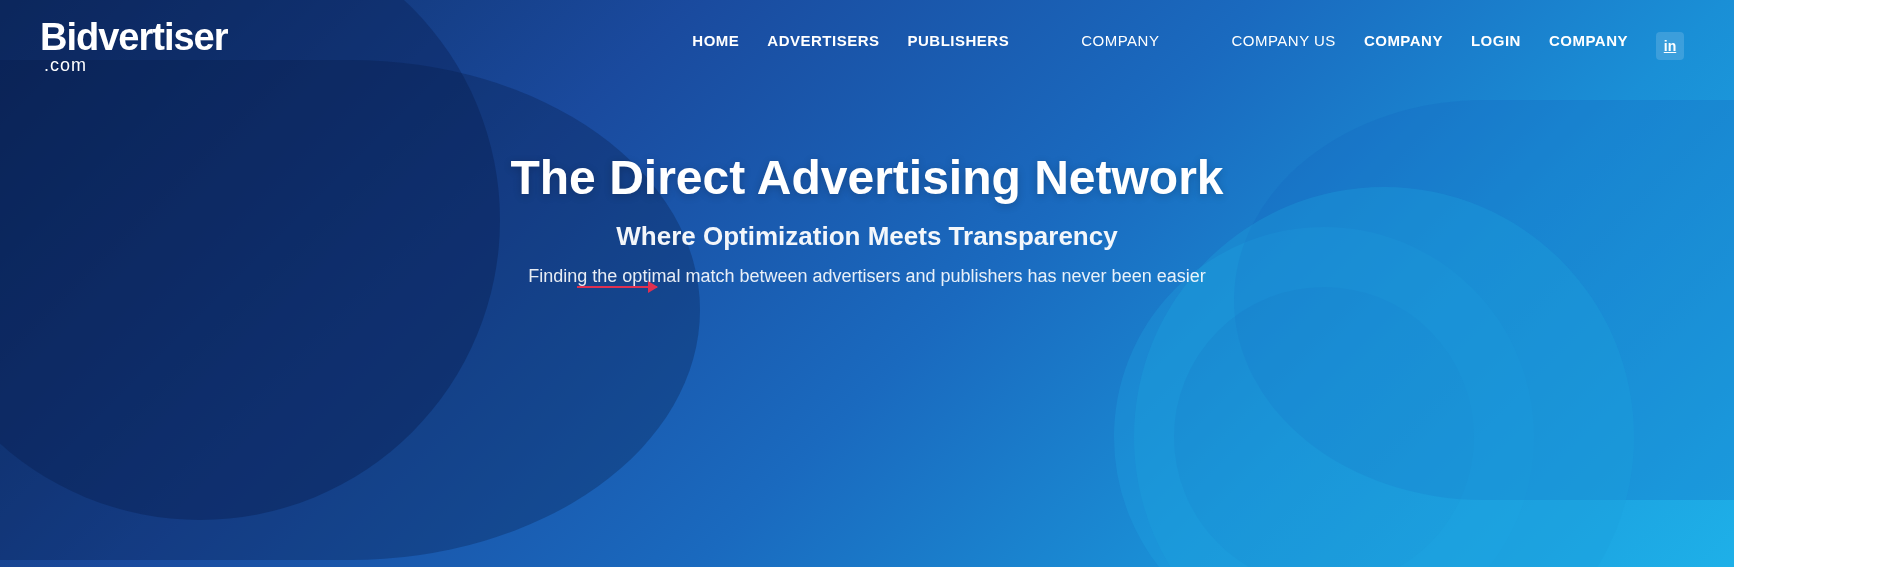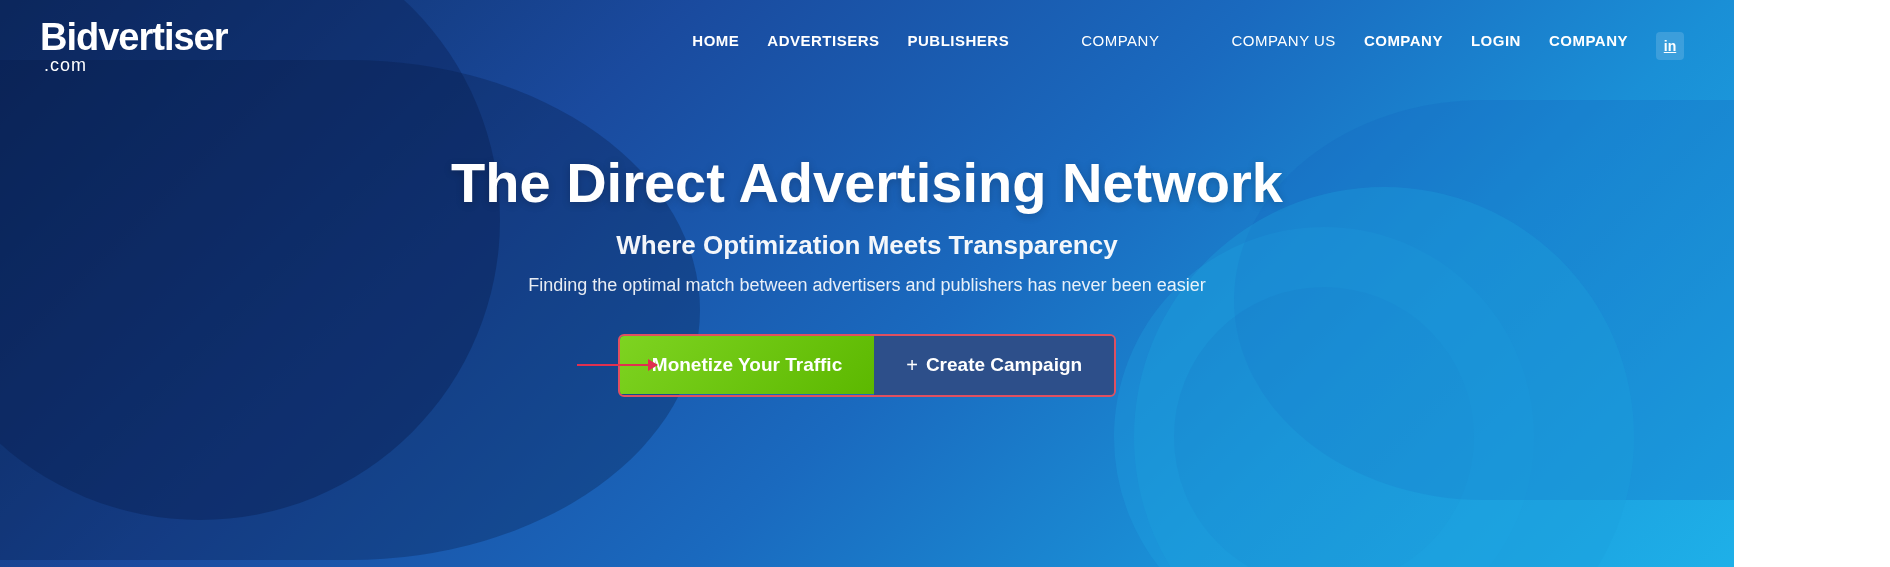--- a/index.html
+++ b/index.html
@@ -150,41 +150,40 @@
 
     
     .hero-content {
       position: relative;
       z-index: 5;
       text-align: center;
       padding-top: 60px;
     }
 
     .hero-title {
-      font-size: 56px;
+      font-size: 48px;
       font-weight: 800;
       color: white;
       margin-bottom: 16px;
       line-height: 1.1;
       text-shadow: 0 2px 8px rgba(0,0,0,0.2);
     }
 
     .hero-subtitle {
       font-size: 26px;
       font-weight: 600;
       color: white;
       margin-bottom: 14px;
       opacity: 0.95;
     }
 
     .hero-description {
       font-size: 18px;
       font-weight: 400;
       color: rgba(255,255,255,0.9);
-      margin-bottom: 38px;
     }
 
     
     .cta-container {
       display: flex;
       align-items: center;
       justify-content: center;
       gap: 0;
       position: relative;
     }
@@ -288,23 +287,16 @@
     <h1 class="hero-title">The Direct Advertising Network</h1>
     <h2 class="hero-subtitle">Where Optimization Meets Transparency</h2>
     <p class="hero-description">Finding the optimal match between advertisers and publishers has never been easier</p>
 
     <div class="cta-container">
 
       <div class="arrow-annotation">
         <div class="arrow-line"></div>
       </div>
 
-      <div class="cta-box">
-        <button class="btn-monetize">Monetize Your Traffic</button>
-        <button class="btn-campaign">
-          <span class="btn-campaign-icon">+</span>
-          <span>Create Campaign</span>
-        </button>
-      </div>
     </div>
   </div>
 
 </div>
 
 </body></html>

